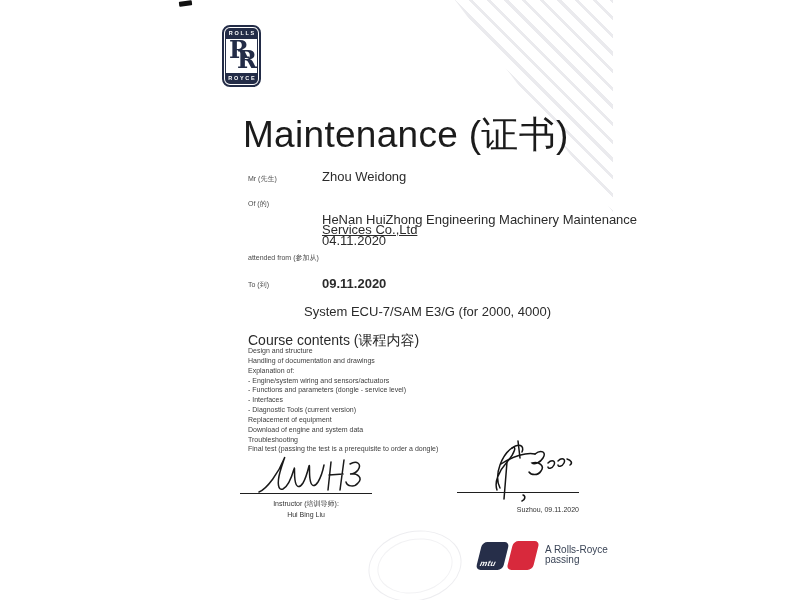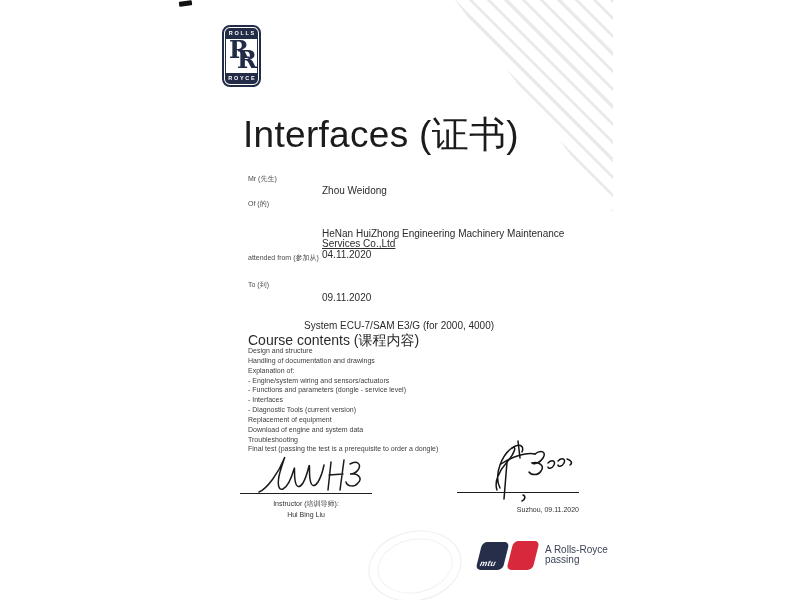--- a/index.html
+++ b/index.html
@@ -31,21 +31,21 @@
     letter-spacing:1.7px; padding-left:1.7px; text-align:center; line-height:11.5px; }
   .rr-mono { flex:1; background:#fff; margin:0 1px; position:relative;
     font-family:"DejaVu Serif", serif; color:#232c47; overflow:hidden; }
   .rr-mono .r1 { position:absolute; left:3px; top:-4px; font-size:24px; font-weight:bold; }
   .rr-mono .r2 { position:absolute; left:11px; top:6px; font-size:24px; font-weight:bold; }
 
   .cert-title { left:243px; top:110px; font-size:37px; color:#1b1b1b;
     letter-spacing:.3px; white-space:nowrap; }
 
   .fld-label { color:#4a4a4a; font-size:7px; white-space:nowrap; }
-  .fld-value { color:#2b2b2b; font-size:10px; white-space:nowrap;margin-top:16px; }
+  .fld-value { color:#2b2b2b; font-size:13px; white-space:nowrap; }
 
   .course-head { left:248px; top:332px; font-size:14px; color:#2b2b2b; white-space:nowrap; }
   .course-list { left:248px; top:346px; font-size:7px; line-height:9.85px;
     color:#3d3d3d; white-space:nowrap; }
 
   .sig-line { border-top:1.5px solid #1f1f1f; height:0; }
   .sig-caption { font-size:7px; color:#333; text-align:center; white-space:nowrap; }
 
   .date-caption { font-size:7px; color:#333; text-align:right; white-space:nowrap; }
 
@@ -77,34 +77,34 @@
   <div class="rr-inner">
     <div class="rr-band">ROLLS</div>
     <div class="rr-mono">
       <span class="r1">R</span>
       <span class="r2">R</span>
     </div>
     <div class="rr-band">ROYCE</div>
   </div>
 </div>
 
-<div class="abs cert-title">Interfaces (证书)</div>
+<div class="abs cert-title">Maintenance (证书)</div>
 
 <div class="abs fld-label" style="left:248px; top:174px;">Mr (先生)</div>
 <div class="abs fld-value" style="left:322px; top:169px;">Zhou Weidong</div>
 
 <div class="abs fld-label" style="left:248px; top:199px;">Of (的)</div>
 <div class="abs fld-value" style="left:322px; top:212px;">HeNan HuiZhong Engineering Machinery Maintenance</div>
 <div class="abs fld-value" style="left:322px; top:222px;text-decoration:underline;">Services Co.,Ltd</div>
 
 <div class="abs fld-label" style="left:248px; top:253px;">attended from (参加从)</div>
 <div class="abs fld-value" style="left:322px; top:233px;">04.11.2020</div>
 
 <div class="abs fld-label" style="left:248px; top:280px;">To (到)</div>
-<div class="abs fld-value" style="left:322px; top:276px;">09.11.2020</div>
+<div class="abs fld-value" style="left:322px; top:276px;font-weight:bold;">09.11.2020</div>
 
 <div class="abs fld-value" style="left:304px; top:304px;">System ECU-7/SAM E3/G (for 2000, 4000)</div>
 
 <div class="abs course-head">Course contents (课程内容)</div>
 <div class="abs course-list">
   <div>Design and structure</div>
   <div>Handling of documentation and drawings</div>
   <div>Explanation of:</div>
   <div>- Engine/system wiring and sensors/actuators</div>
   <div>- Functions and parameters (dongle - service level)</div>

